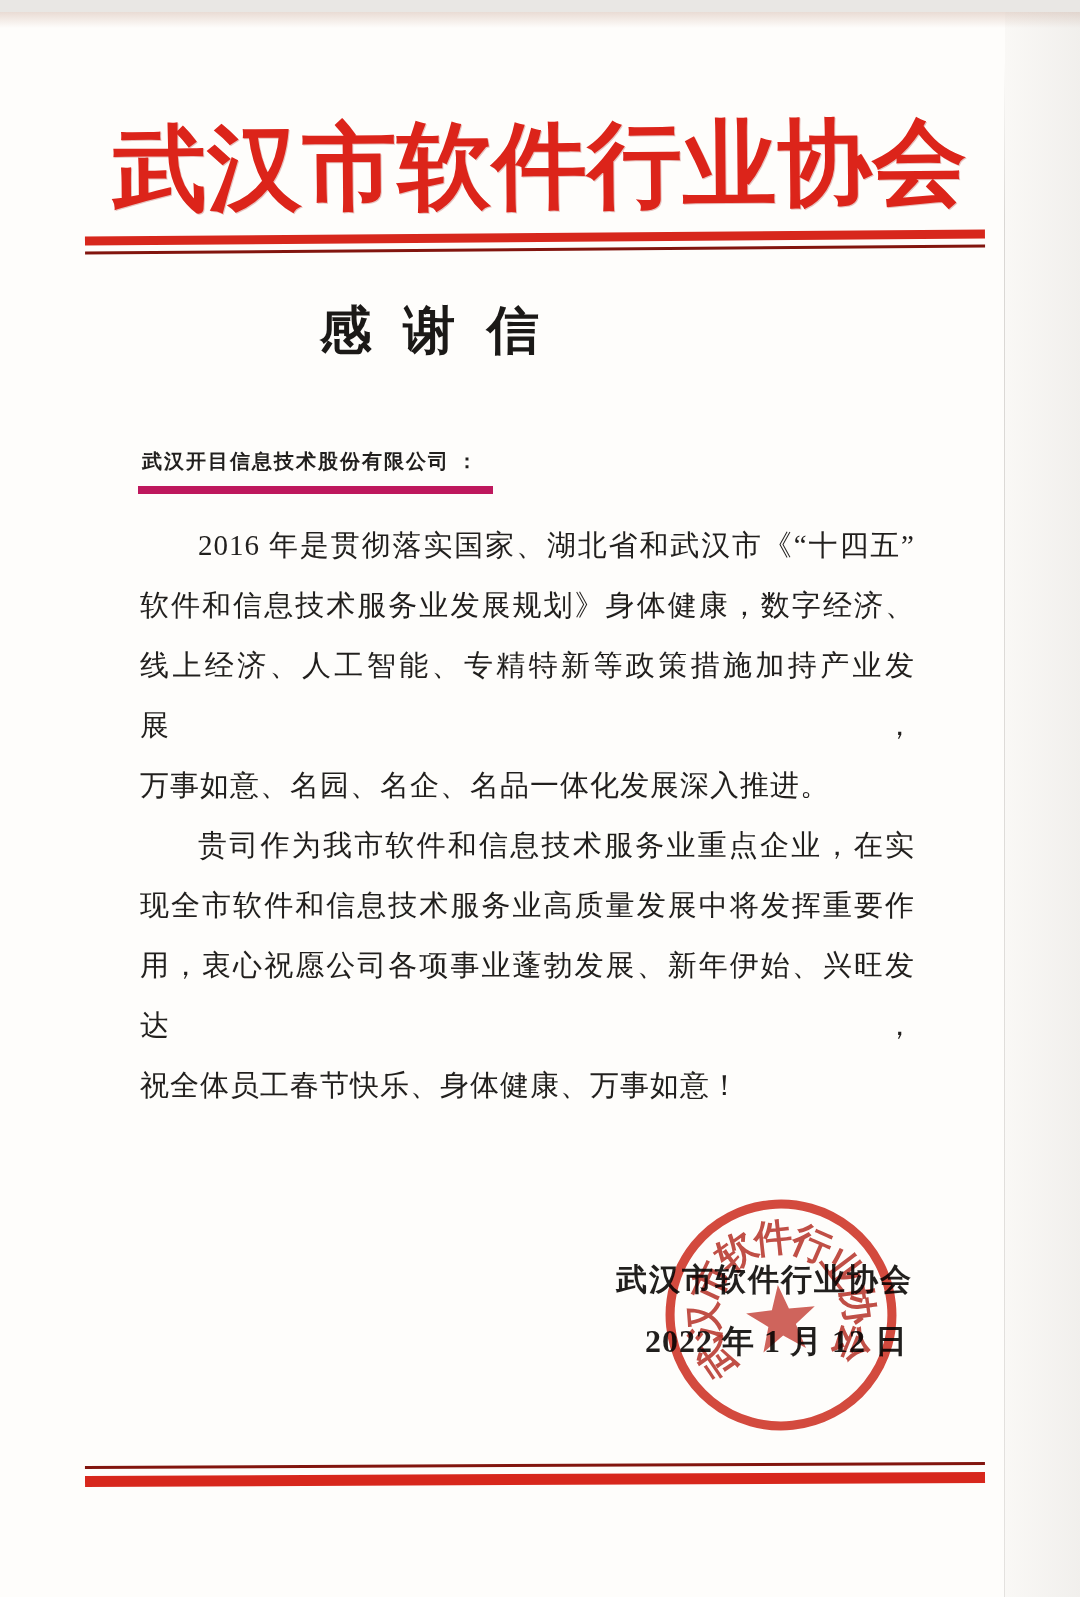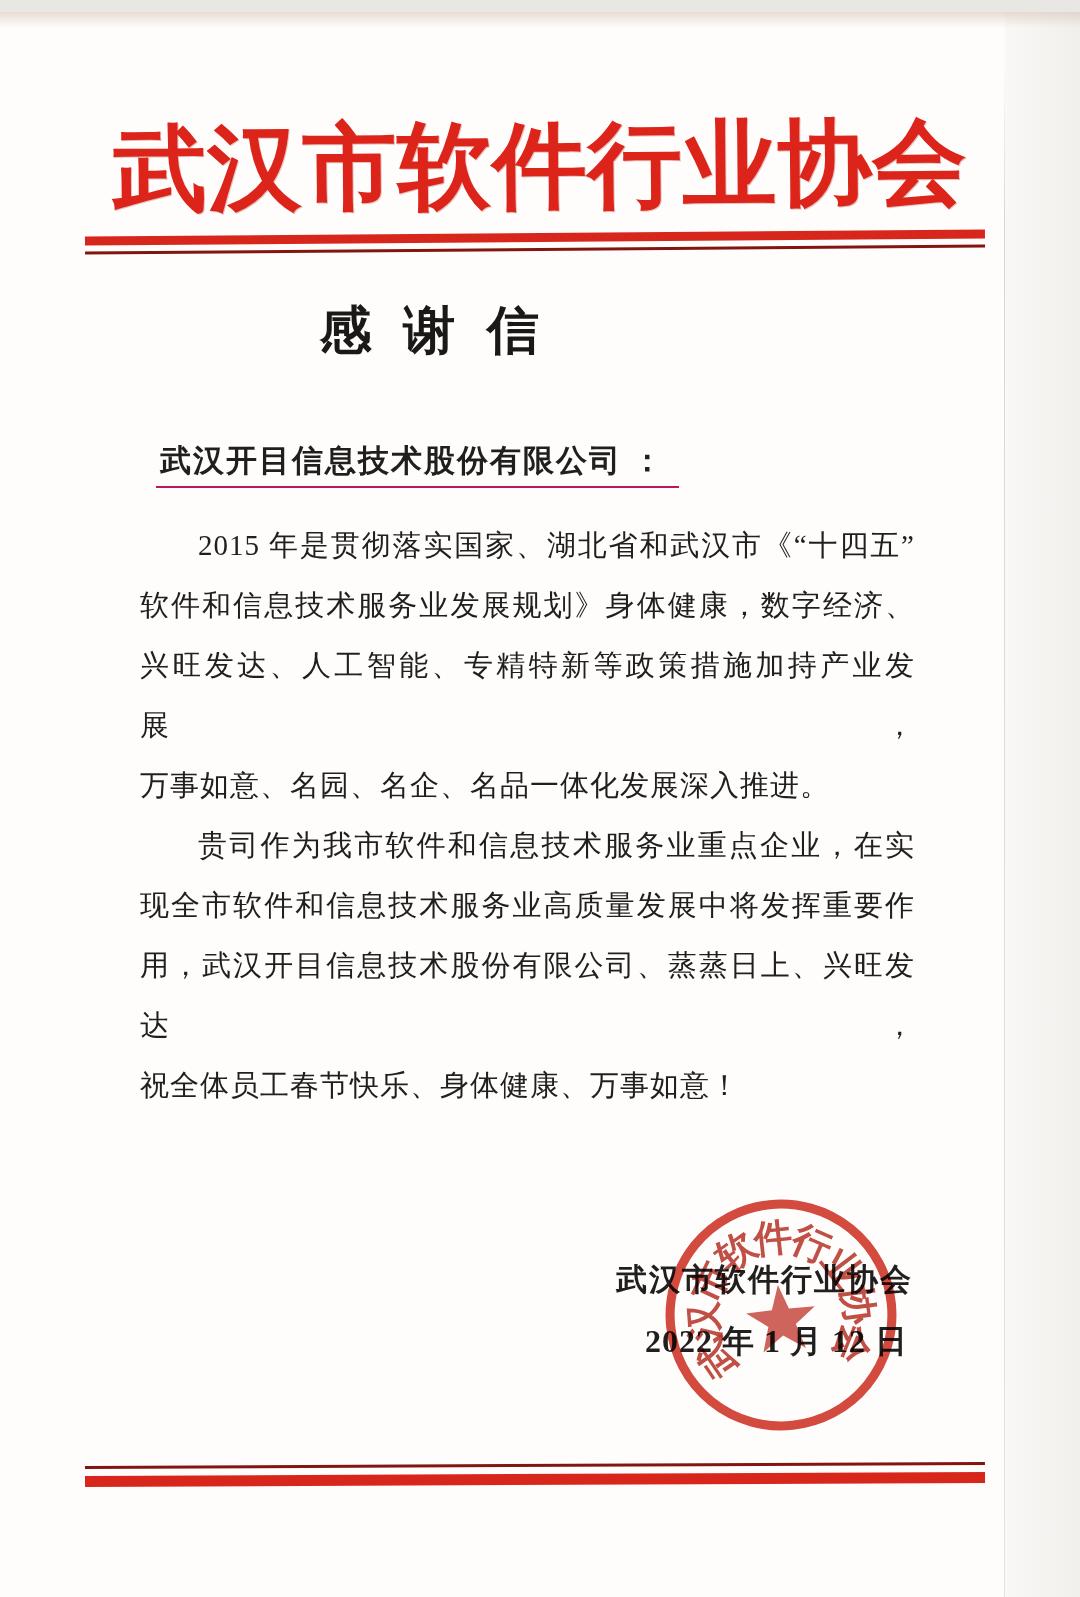--- a/index.html
+++ b/index.html
@@ -49,24 +49,24 @@
 
   .letter-title{
     position:absolute;left:0;top:290px;width:868px;
     text-align:center;
     font-size:52px;line-height:1.1;font-weight:700;
     letter-spacing:.18em;
     color:#1b1917;
   }
 
   .salutation{
-    position:absolute;left:156px;top:428px;
-    font-size:31px;line-height:42px;font-weight:600;
+    position:absolute;left:138px;top:428px;
+    font-size:20px;line-height:42px;font-weight:600;
     letter-spacing:2px;
-    border-bottom:2px solid #be185d;
+    border-bottom:8px solid #be185d;
     padding:0 14px 4px 4px;
   }
 
   .body-text{
     position:absolute;left:140px;top:503px;width:775px;
     font-size:29px;line-height:60px;
     letter-spacing:1px;
   }
   .ln{text-align:justify;}
   .ln.full{text-align-last:justify;}
@@ -112,29 +112,29 @@
     <div class="gap"></div>
     <div class="thin"></div>
   </div>
 
   <div class="letter-title">感 谢 信</div>
 
   <div class="salutation">武汉开目信息技术股份有限公司 ：</div>
 
   <div class="body-text">
     <div class="paragraph">
-      <div class="ln full ind">2015 年是贯彻落实国家、湖北省和武汉市《“十四五”</div>
+      <div class="ln full ind">2016 年是贯彻落实国家、湖北省和武汉市《“十四五”</div>
       <div class="ln full">软件和信息技术服务业发展规划》身体健康，数字经济、</div>
-      <div class="ln full">兴旺发达、人工智能、专精特新等政策措施加持产业发展，</div>
+      <div class="ln full">线上经济、人工智能、专精特新等政策措施加持产业发展，</div>
       <div class="ln">万事如意、名园、名企、名品一体化发展深入推进。</div>
     </div>
     <div class="paragraph">
       <div class="ln full ind">贵司作为我市软件和信息技术服务业重点企业，在实</div>
       <div class="ln full">现全市软件和信息技术服务业高质量发展中将发挥重要作</div>
-      <div class="ln full">用，武汉开目信息技术股份有限公司、蒸蒸日上、兴旺发达，</div>
+      <div class="ln full">用，衷心祝愿公司各项事业蓬勃发展、新年伊始、兴旺发达，</div>
       <div class="ln">祝全体员工春节快乐、身体健康、万事如意！</div>
     </div>
   </div>
 
   <div class="sig-name">武汉市软件行业协会</div>
   <div class="sig-date">2022 年 1 月 12 日</div>
 
   <svg class="seal" viewBox="0 0 240 240" xmlns="http://www.w3.org/2000/svg">
     <circle class="seal-ring" cx="120" cy="120" r="110"></circle>
     <g id="seal-chars">

